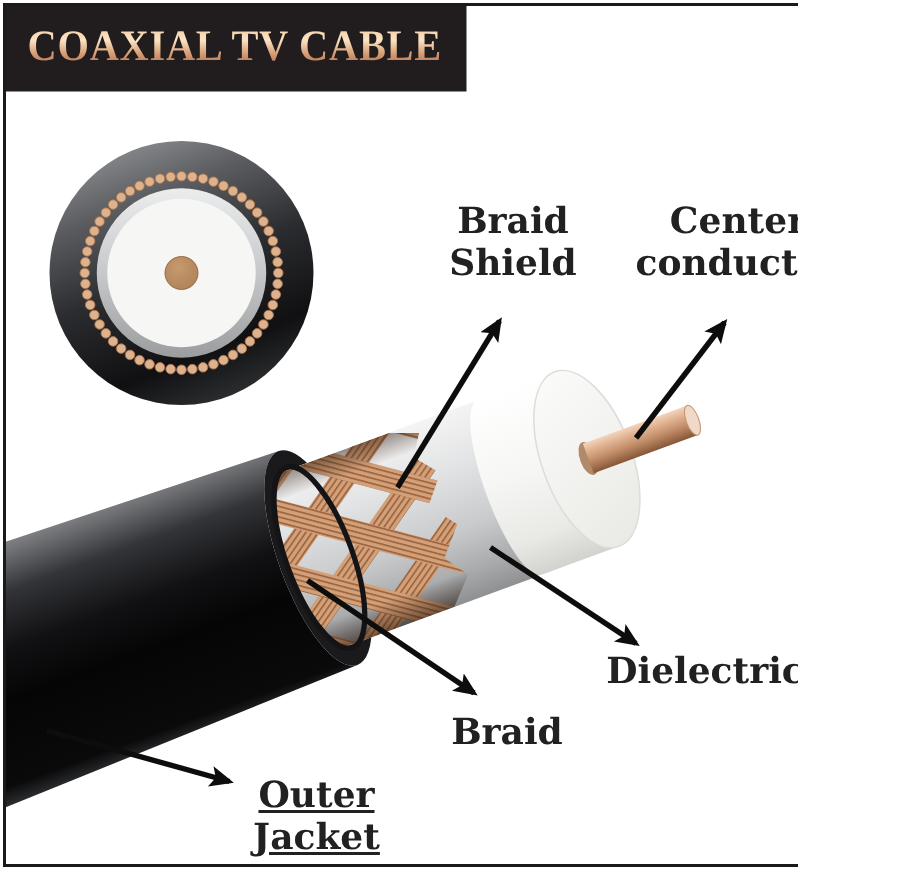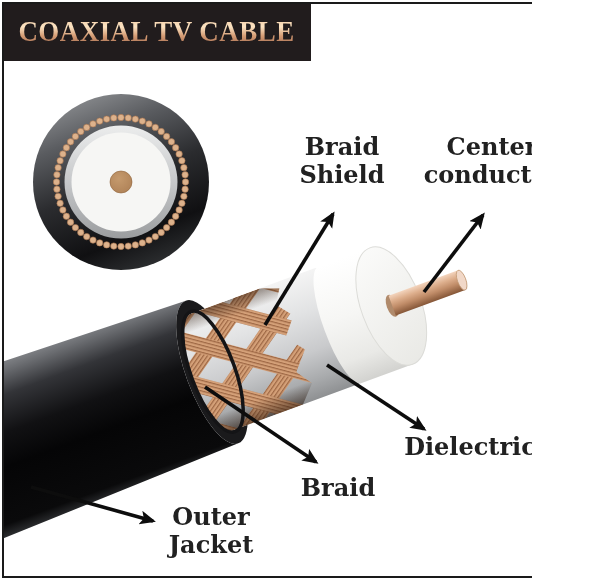--- a/index.html
+++ b/index.html
@@ -14,21 +14,21 @@
           letter-spacing:.5px;white-space:nowrap;transform:scaleX(.93);
           background-image:linear-gradient(180deg,#f0c69e 0%,#fbe3c2 36%,#d49a72 64%,#96604a 100%);
           -webkit-background-clip:text;background-clip:text;
           -webkit-text-fill-color:transparent;color:#d49a72;}
   .lbl{position:absolute;text-align:center;font-weight:bold;font-size:24px;line-height:1.16;
        color:var(--label-color,#212121);white-space:pre-line;}
   .lbl-foil{left:287px;top:133px;width:110px;}
   .lbl-center{left:407px;top:133px;width:170px;}
   .lbl-dielectric{left:390px;top:433px;width:160px;}
   .lbl-braid{left:278px;top:474px;width:120px;}
-  .lbl-jacket{left:131px;top:503px;width:160px;}
+  .lbl-jacket{left:131px;top:516px;width:160px;text-decoration:underline;}
   .arrow{stroke:#0d0d0d;stroke-width:3.6;fill:none;}
   .xdot{fill:#ddb28c;stroke:#a5714b;stroke-width:.6;}
   .ribbon-a{stroke:url(#patA);stroke-width:16;fill:none;}
   .ribbon-b{stroke:url(#patB);stroke-width:16;fill:none;}
 </style>
 </head>
 <body>
 
 <div class="frame">
 

